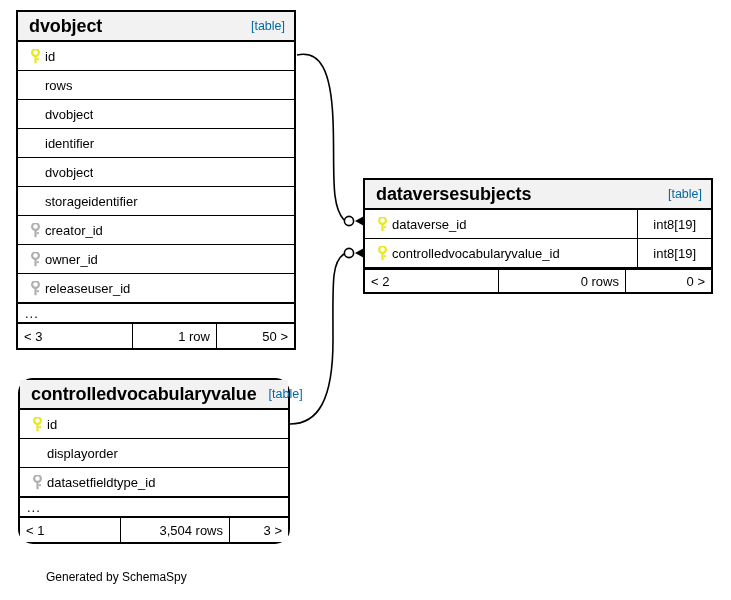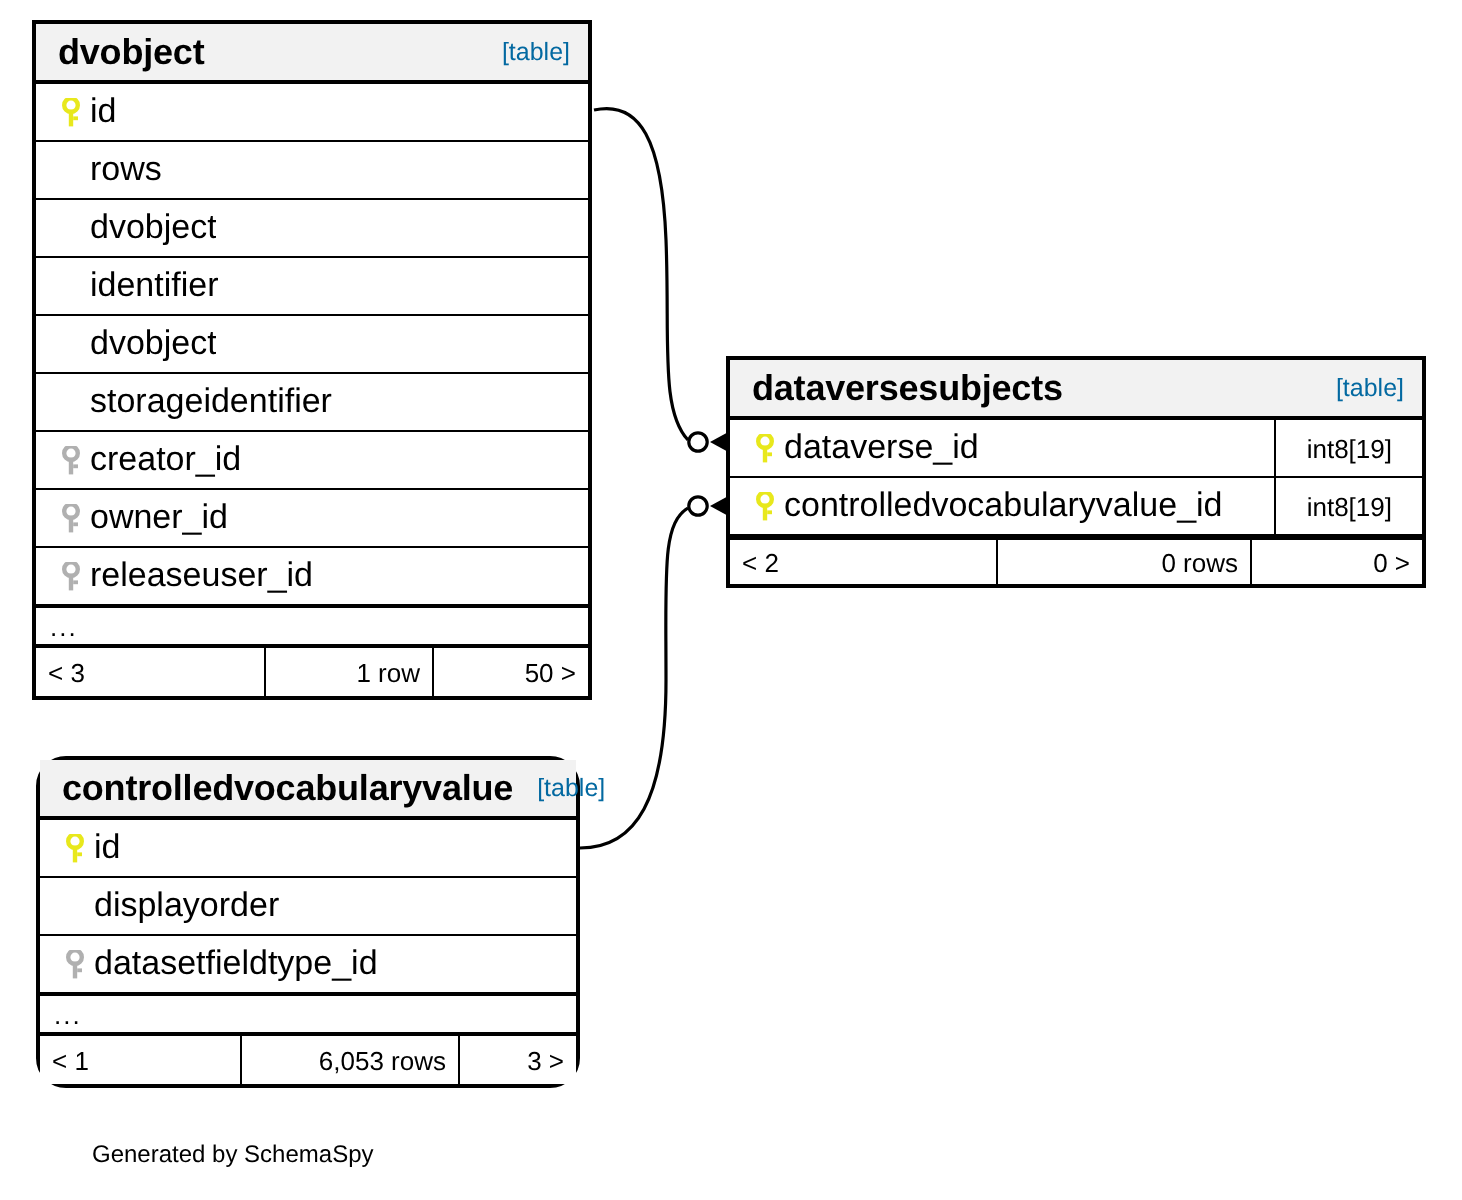--- a/index.html
+++ b/index.html
@@ -88,21 +88,21 @@
   .key-slot {
     width: 19px;
     min-width: 19px;
     height: 16px;
     display: flex;
     align-items: center;
     justify-content: center;
   }
 
   .col-label {
-    font-size: 17px;
+    font-size: 13px;
     white-space: nowrap;
     overflow: hidden;
     text-overflow: ellipsis;
   }
 
   .col-type {
     flex: 0 0 auto;
     height: 100%;
     display: flex;
     align-items: center;
@@ -361,20 +361,20 @@
         <span class="col-label">datasetfieldtype_id</span>
       </div>
     </div>
 
     <div class="ellipsis-row">
       <span>...</span>
     </div>
 
     <div class="footer-row">
       <div class="footer-cell footer-left" style="width:100px;">&lt; 1</div>
-      <div class="footer-cell footer-mid" style="width:110px;">6,053 rows</div>
+      <div class="footer-cell footer-mid" style="width:110px;">3,504 rows</div>
       <div class="footer-cell footer-right" style="flex:1 1 auto;">3 &gt;</div>
     </div>
   </div>
 
   <div class="caption" style="left:17px; top:570px;">Generated by SchemaSpy</div>
 
 </div>
 
 </body></html>

